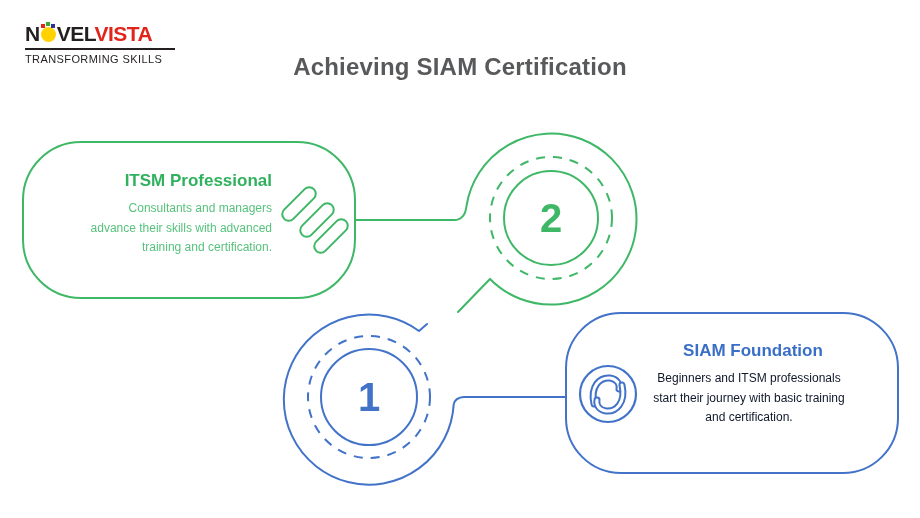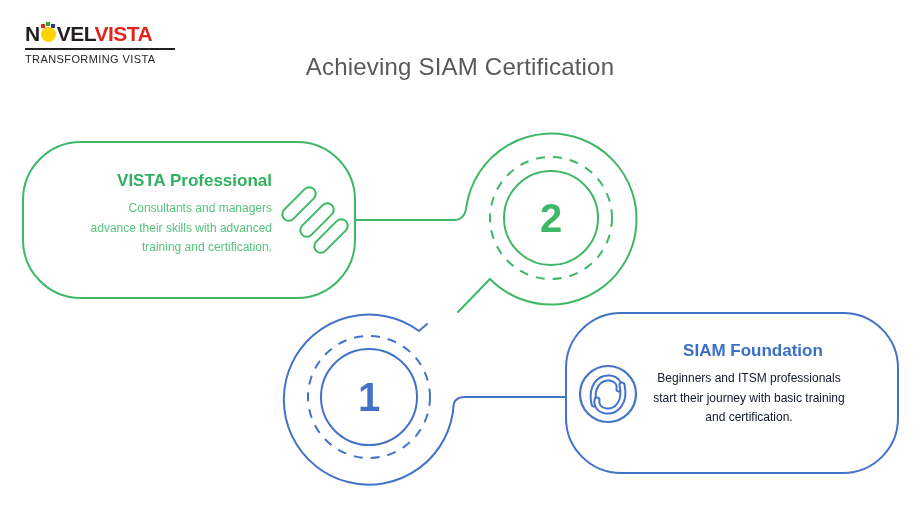--- a/index.html
+++ b/index.html
@@ -22,21 +22,21 @@
   .bulb i{position:absolute;width:4px;height:4px;display:block;}
   .bulb .d-red{background:#e1251b;left:0px;top:-3px;}
   .bulb .d-green{background:#39a935;left:5px;top:-5px;}
   .bulb .d-blue{background:#2e3192;left:10px;top:-3px;}
   .tagline{
     margin-top:3px;font-size:11px;letter-spacing:0.4px;color:#231f20;white-space:nowrap;
   }
   
   .page-title{
     position:absolute;left:0;right:0;top:53px;text-align:center;
-    font-size:24px;font-weight:normal;color:#58595b;letter-spacing:0.2px;
+    font-size:24px;font-weight:bold;color:#58595b;letter-spacing:0.2px;
   }
   
   .diagram{position:absolute;left:0;top:0;width:920px;height:518px;}
   .stepnum{font-family:"Liberation Sans",sans-serif;font-weight:bold;font-size:40px;}
   
   .step-text{position:absolute;width:200px;}
   .step-text h2{margin:0;font-size:17px;font-weight:bold;line-height:22px;}
   .step-text p{margin:7px 0 0 0;font-size:12px;line-height:19.5px;}
   .step-pro{left:72px;top:170px;text-align:right;}
   .step-pro h2{color:#2fb15d;}
@@ -45,21 +45,21 @@
   .step-fnd h2{color:#3a6fc7;}
   .step-fnd p{color:#0f172a;width:192px;}
 </style>
 </head>
 <body>
 
 <div id="stage">
 
   <div class="logo">
     <div class="brand-row"><span>N</span><span class="bulb"><i class="d-red"></i><i class="d-green"></i><i class="d-blue"></i></span><span>VEL</span><span class="brand-red">VISTA</span></div>
-    <div class="tagline">TRANSFORMING VISTA</div>
+    <div class="tagline">TRANSFORMING SKILLS</div>
   </div>
 
   <div class="page-title">Achieving SIAM Certification</div>
 
   <svg class="diagram" viewBox="0 0 920 518">
 
     <rect x="23" y="142" width="332" height="156" rx="58" fill="none" stroke-width="2" stroke="#3eb766"></rect>
 
     <path d="M 355 220 L 454 220 Q 465 220 466.5 206 A 85.5 85.5 0 1 1 490 279 L 458 312" fill="none" stroke-width="2" stroke-linecap="round" stroke="#3eb766"></path>
 
@@ -84,21 +84,21 @@
     <g fill="none" stroke-linecap="round">
       <circle cx="608" cy="394" r="28" stroke-width="2.2" stroke="#4273c9"></circle>
       <path d="M 594 404 C 590 386 600 377 610 378 C 617 379 620 384 619 389" stroke-width="7" stroke="#4273c9"></path>
       <path d="M 594 404 C 590 386 600 377 610 378 C 617 379 620 384 619 389" stroke="#ffffff" stroke-width="3"></path>
       <path d="M 622 385 C 626 403 616 412 606 411 C 599 410 596 405 597 400" stroke-width="7" stroke="#4273c9"></path>
       <path d="M 622 385 C 626 403 616 412 606 411 C 599 410 596 405 597 400" stroke="#ffffff" stroke-width="3"></path>
     </g>
   </svg>
 
   <div class="step-text step-pro">
-    <h2>VISTA Professional</h2>
+    <h2>ITSM Professional</h2>
     <p>Consultants and managers advance their skills with advanced training and certification.</p>
   </div>
 
   <div class="step-text step-fnd">
     <h2>SIAM Foundation</h2>
     <p>Beginners and ITSM professionals start their journey with basic training and certification.</p>
   </div>
 
 </div>
 

